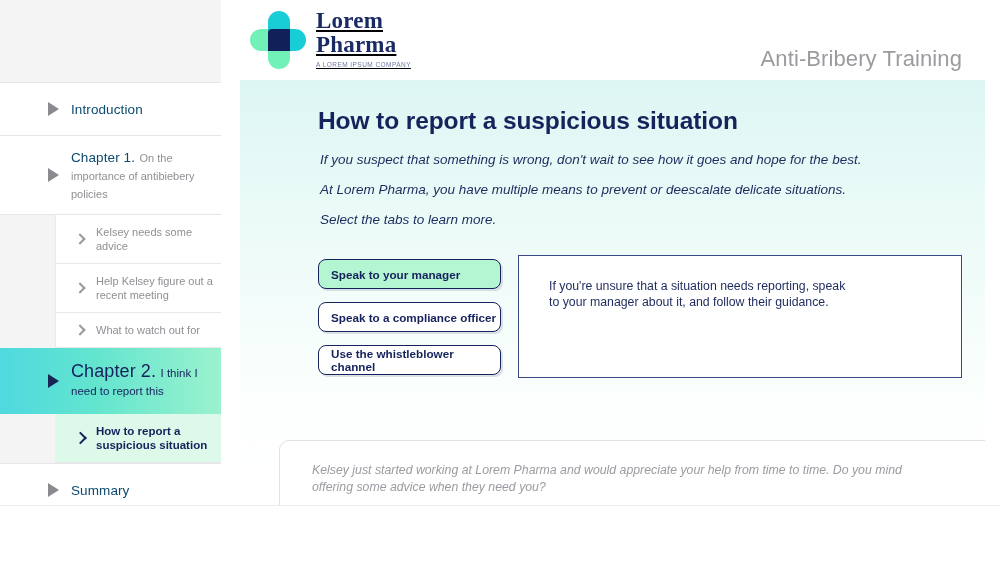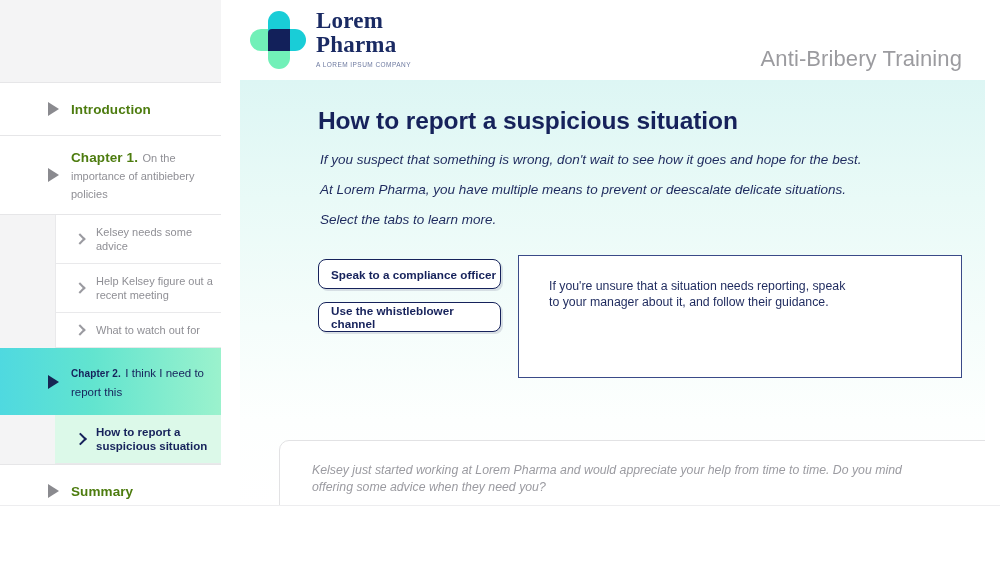--- a/index.html
+++ b/index.html
@@ -38,34 +38,34 @@
   .nav-chapter .tri {
     position: absolute; left: 48px; top: 50%;
     transform: translateY(-50%);
     width: 0; height: 0;
     border-left: 11px solid #8a8a8f;
     border-top: 7px solid transparent;
     border-bottom: 7px solid transparent;
   }
   .nav-chapter .labels { margin-left: 27px; }
   .nav-chapter .ttl {
-    font-size: 13.5px; font-weight: bold; color: #4d7c0f;
+    font-size: 13.5px; font-weight: normal; color: #0c4a6e;
     letter-spacing: .1px; line-height: 16px;
   }
   .nav-chapter .sub {
     font-size: 11px; color: #8f8f95; line-height: 14px; margin-top: 2px;
   }
 
   .nav-chapter.active {
     background: linear-gradient(90deg,#4fd9e0 0%, #62e4cf 42%, #9bf2cd 100%);
     border-color: transparent;
     padding-top: 14px; padding-bottom: 14px;
   }
   .nav-chapter.active .tri { border-left-color: #172554; }
-  .nav-chapter.active .ttl { color: #16225b; font-weight: bold; font-size: 10px;}
+  .nav-chapter.active .ttl { color: #16225b; font-weight: normal; font-size: 18px;}
   .nav-chapter.active .sub { color: #16225b; font-size: 11.5px; }
 
   .nav-sub {
     position: relative;
     margin-left: 55px;
     width: 166px;
     background: #ffffff;
     border-bottom: 1px solid #e9e9eb;
     border-left: 1px solid #e9e9eb;
     display: flex; align-items: center;
@@ -85,21 +85,21 @@
   .nav-sub.active .lbl { color: #16225b; font-weight: bold; font-size: 11.5px; }
 
   
   #header {
     position: absolute; left: 221px; top: 0;
     width: 779px; height: 80px;
     background: #ffffff;
   }
   #logo-wrap {
     position: absolute; left: 29px; top: 9px;
-    display: flex; align-items: flex-start;
+    display: flex; align-items: flex-start; text-decoration: underline;
   }
   .logo-mark {
     position: relative; width: 56px; height: 58px; margin-right: 10px; margin-top: 2px;
   }
   .logo-mark .arm { position: absolute; border-radius: 11px; }
   .logo-mark .arm-top    { left: 18px; top: 0;    width: 22px; height: 36px; background: #19cdd7; }
   .logo-mark .arm-right  { left: 18px; top: 18px; width: 38px; height: 22px; background: #19cdd7; }
   .logo-mark .arm-left   { left: 0;    top: 18px; width: 38px; height: 22px; background: #71f0b8; }
   .logo-mark .arm-bottom { left: 18px; top: 18px; width: 22px; height: 40px; background: #71f0b8; }
   .logo-mark .core { position: absolute; left: 18px; top: 18px; width: 22px; height: 22px;
@@ -261,20 +261,21 @@
     <div id="course-title">Anti-Bribery Training</div>
   </div>
 
   <div id="slide">
     <div id="slide-title">How to report a suspicious situation</div>
     <div class="para" id="p1">If you suspect that something is wrong, don't wait to see how it goes and hope for the best.</div>
     <div class="para" id="p2">At Lorem Pharma, you have multiple means to prevent or deescalate delicate situations.</div>
     <div class="para" id="p3">Select the tabs to learn more.</div>
 
     <div id="tabs">
+      <div class="tab selected">Speak to your manager</div>
       <div class="tab">Speak to a compliance officer</div>
       <div class="tab">Use the whistleblower channel</div>
     </div>
 
     <div id="panel">
       <div id="panel-text">If you're unsure that a situation needs reporting, speak to your manager about it, and follow their guidance.</div>
     </div>
 
     <div id="transcript">
       <div id="transcript-text">Kelsey just started working at Lorem Pharma and would appreciate your help from time to time. Do you mind offering some advice when they need you?</div>

